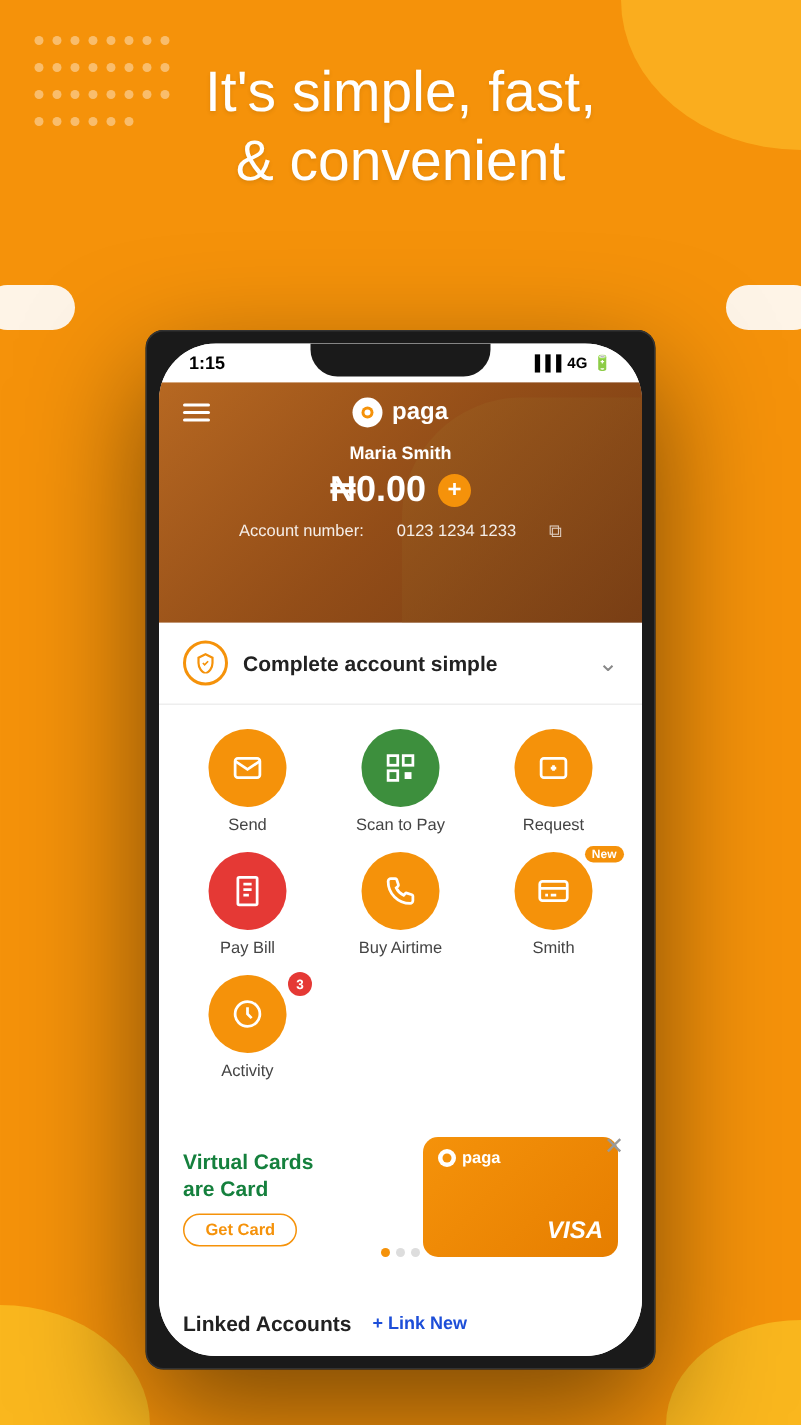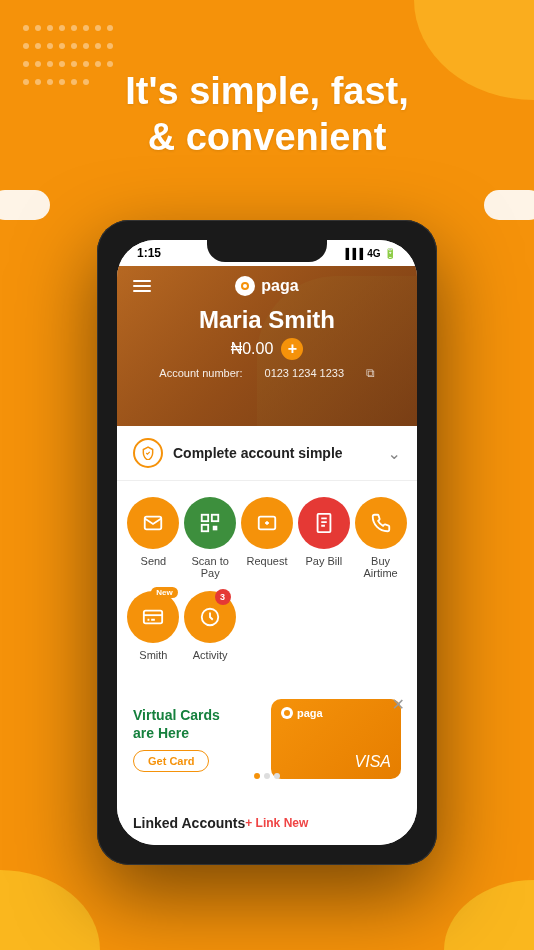--- a/index.html
+++ b/index.html
@@ -77,40 +77,39 @@
     }
 
     .hero-text {
       text-align: center;
       padding: 40px 30px 20px;
       position: relative;
       z-index: 2;
     }
     .hero-text h1 {
       font-size: 38px;
-      font-weight: 700;
+      font-weight: 400;
       color: white;
       line-height: 1.2;
       text-shadow: 0 1px 3px rgba(0,0,0,0.1);
-      margin-top: 29px;
     }
 
     
     .phone-wrapper {
       position: absolute;
       top: 220px;
       left: 50%;
       transform: translateX(-50%);
       width: 340px;
       z-index: 10;
     }
     .phone-outer {
       background: #1a1a1a;
-      border-radius: 32px;
-      padding: 20px;
+      border-radius: 12px;
+      padding: 9px;
       box-shadow: 0 30px 80px rgba(0,0,0,0.5), inset 0 0 0 1px #333;
     }
     .phone-inner {
       background: white;
       border-radius: 38px;
       overflow: hidden;
       position: relative;
     }
     
     .status-bar {
@@ -202,34 +201,34 @@
     .logo-icon svg { width: 12px; height: 12px; }
 
     .user-info {
       text-align: center;
       position: relative;
       z-index: 5;
       margin-top: 10px;
     }
     .user-name {
       color: white;
-      font-size: 24px;
+      font-size: 12px;
       font-weight: 700;
     }
     .balance-row {
       display: flex;
       align-items: center;
       justify-content: center;
       gap: 8px;
       margin-top: 4px;
     }
     .balance {
       color: white;
-      font-size: 16px;
-      font-weight: 400;
+      font-size: 24px;
+      font-weight: 700;
     }
     .add-btn {
       width: 22px;
       height: 22px;
       background: #F5920A;
       border-radius: 50%;
       display: flex;
       align-items: center;
       justify-content: center;
       color: white;
@@ -279,21 +278,21 @@
     .chevron-down {
       color: #888;
       font-size: 16px;
     }
 
     
     .actions-grid {
       background: white;
       padding: 16px 10px;
       display: grid;
-      grid-template-columns: repeat(5, 1fr);
+      grid-template-columns: repeat(3, 1fr);
       gap: 12px 4px;
       margin-bottom: 8px;
     }
     .action-item {
       display: flex;
       flex-direction: column;
       align-items: center;
       gap: 6px;
       cursor: pointer;
       position: relative;
@@ -391,21 +390,21 @@
       position: absolute;
       top: 8px;
       left: 10px;
       display: flex;
       align-items: center;
       gap: 4px;
     }
     .vc-visa {
       color: white;
       font-size: 16px;
-      font-weight: 400;
+      font-weight: 700;
       font-style: italic;
       position: absolute;
       bottom: 8px;
       right: 10px;
     }
     .close-btn {
       position: absolute;
       top: 10px;
       right: 12px;
       font-size: 16px;
@@ -438,22 +437,23 @@
       justify-content: flex-start;
       align-items: center;
     }
     .linked-title {
       font-size: 14px;
       font-weight: 700;
       color: #222;
     }
     .link-new {
       font-size: 12px;
-      color: #ef4444;
+      color: #1d4ed8;
       font-weight: 600;
+      margin-left: 14px;
     }
   </style>
 </head>
 <body>
 
 <div class="bg-dots">
   <span></span><span></span><span></span><span></span><span></span><span></span><span></span><span></span><span></span><span></span><span></span><span></span><span></span><span></span><span></span><span></span><span></span><span></span><span></span><span></span><span></span><span></span><span></span><span></span><span></span><span></span><span></span><span></span><span></span><span></span>
 </div>
 <div class="bg-arc-top-right"></div>
 <div class="bg-arc-bottom-left"></div>
@@ -605,21 +605,21 @@
           </div>
           <span class="action-label">Activity</span>
         </div>
 
       </div>
 
       <div class="virtual-card-banner">
         <div class="vc-text">
           <h3>
             <span>Virtual Cards</span><br>
-            <span>are Here</span>
+            <span>are Card</span>
           </h3>
           <button class="get-card-btn">Get Card</button>
         </div>
         <div class="vc-card-visual">
           <div class="vc-paga-logo">
             <div style="width:12px;height:12px;background:white;border-radius:50%;display:flex;align-items:center;justify-content:center;">
               <div style="width:6px;height:6px;background:#F5920A;border-radius:50%;"></div>
             </div>
             <span>paga</span>
           </div>

